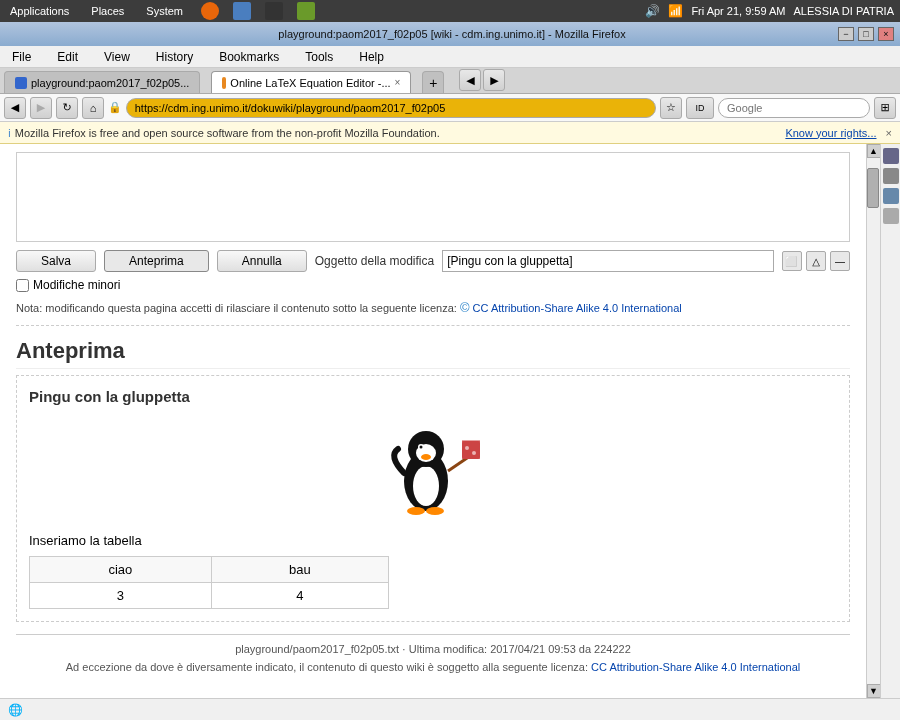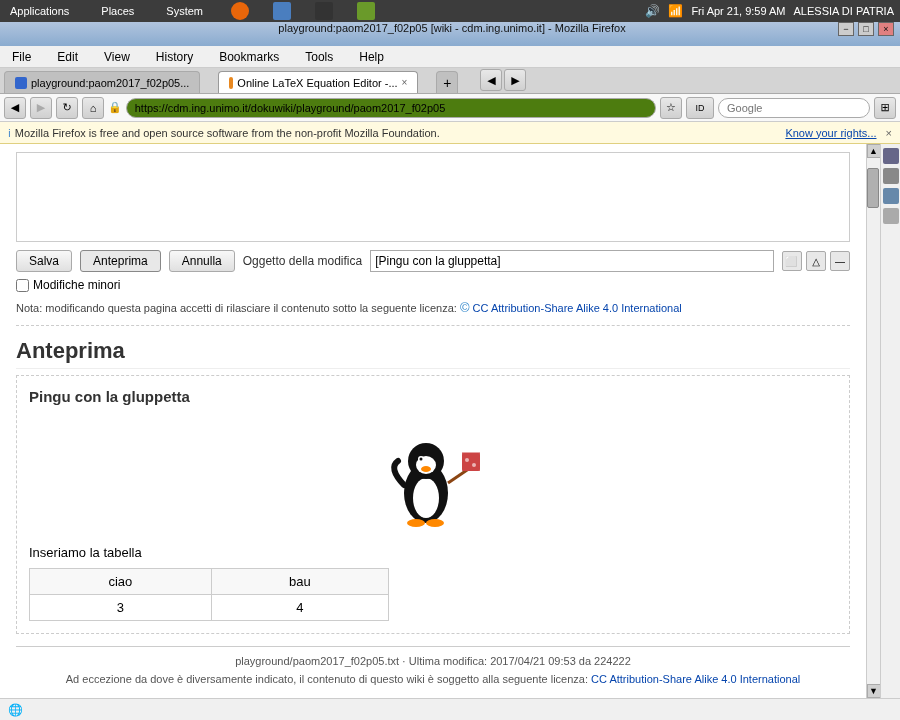--- a/index.html
+++ b/index.html
@@ -9,30 +9,30 @@
     .os-bar {
       background: #3c3c3c;
       height: 22px;
       display: flex;
       align-items: center;
       justify-content: space-between;
       padding: 0 6px;
       color: #fff;
       font-size: 11px;
     }
-    .os-bar-left { display: flex; align-items: center; gap: 24px; }
+    .os-bar-left { display: flex; align-items: center; gap: 14px; }
     .os-bar-right { display: flex; align-items: center; gap: 8px; }
     .os-icon { width: 18px; height: 18px; background: #666; border-radius: 2px; display: inline-block; }
 
     
     .title-bar {
       background: linear-gradient(to bottom, #b0c4de, #8aabcf);
       height: 24px;
       display: flex;
-      align-items: flex-start;
+      align-items: center;
       justify-content: space-between;
       padding: 0 6px;
       font-size: 11px;
       color: #111;
     }
     .title-bar-title { flex: 1; text-align: center; font-size: 11px; }
     .title-bar-controls { display: flex; gap: 4px; }
     .title-btn {
       width: 16px; height: 14px;
       border: 1px solid #666;
@@ -59,21 +59,21 @@
       border-radius: 3px;
     }
 
     
     .tab-bar {
       background: #d4d4d4;
       height: 26px;
       display: flex;
       align-items: flex-end;
       padding: 0 4px;
-      gap: 18px;
+      gap: 11px;
       border-bottom: 1px solid #aaa;
     }
     .tab {
       height: 22px;
       padding: 0 10px;
       background: #c0c0c0;
       border: 1px solid #aaa;
       border-bottom: none;
       border-radius: 4px 4px 0 0;
       display: flex;
@@ -108,21 +108,21 @@
       font-size: 11px;
       cursor: pointer;
     }
     .url-bar {
       flex: 1;
       height: 20px;
       border: 1px solid #aaa;
       border-radius: 10px;
       padding: 0 8px;
       font-size: 11px;
-      background: #4d7c0f;
+      background: #eab308;
     }
     .search-bar {
       width: 152px;
       height: 20px;
       border: 1px solid #aaa;
       border-radius: 10px;
       padding: 0 8px;
       font-size: 11px;
       background: #fff;
     }
@@ -214,21 +214,21 @@
       background: #fff;
       margin-bottom: 8px;
     }
     .toolbar-row {
       display: flex;
       align-items: center;
       gap: 8px;
       margin-bottom: 6px;
     }
     .wiki-btn {
-      padding: 3px 12px;
+      padding: 3px 24px;
       background: linear-gradient(to bottom, #f8f8f8, #e0e0e0);
       border: 1px solid #aaa;
       border-radius: 3px;
       font-size: 12px;
       cursor: pointer;
     }
     .summary-label { font-size: 12px; color: #333; }
     .summary-input {
       flex: 1;
       height: 22px;
@@ -279,21 +279,21 @@
 
     .content-section {
       border: 1px dashed #ccc;
       padding: 12px;
       margin-bottom: 12px;
     }
     .section-title {
       font-size: 15px;
       font-weight: bold;
       color: #333;
-      margin-bottom: 18px;
+      margin-bottom: 6px;
     }
     .penguin-img {
       display: block;
       margin: 0 auto 12px;
       width: 110px;
       height: 110px;
     }
     .table-label {
       font-size: 13px;
       margin-bottom: 8px;

